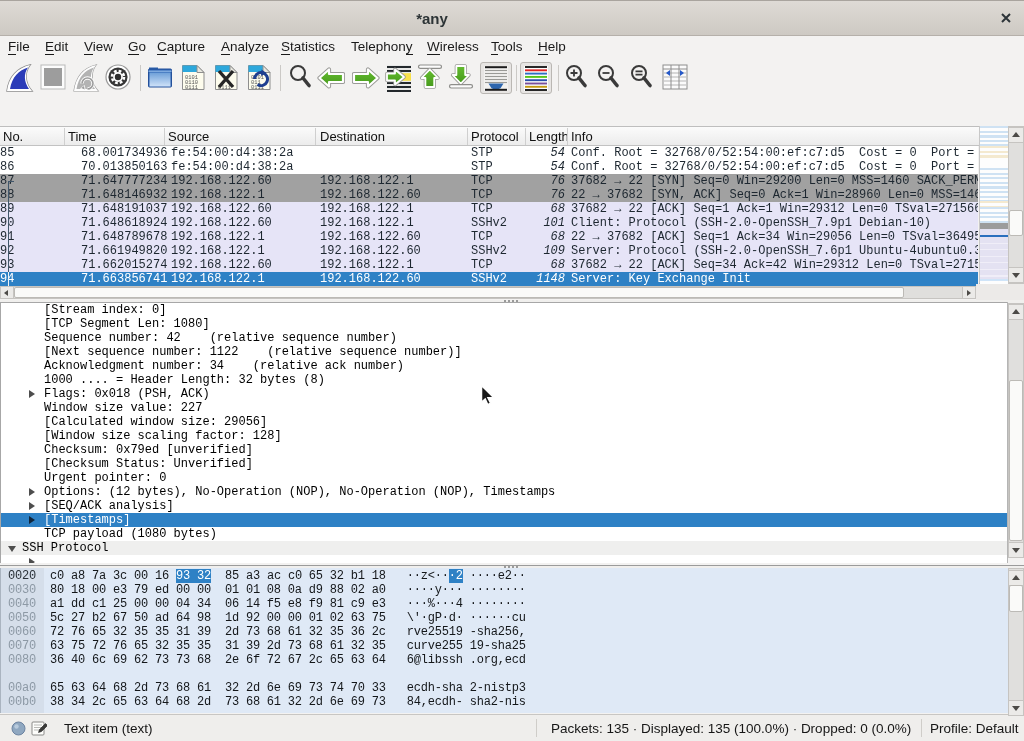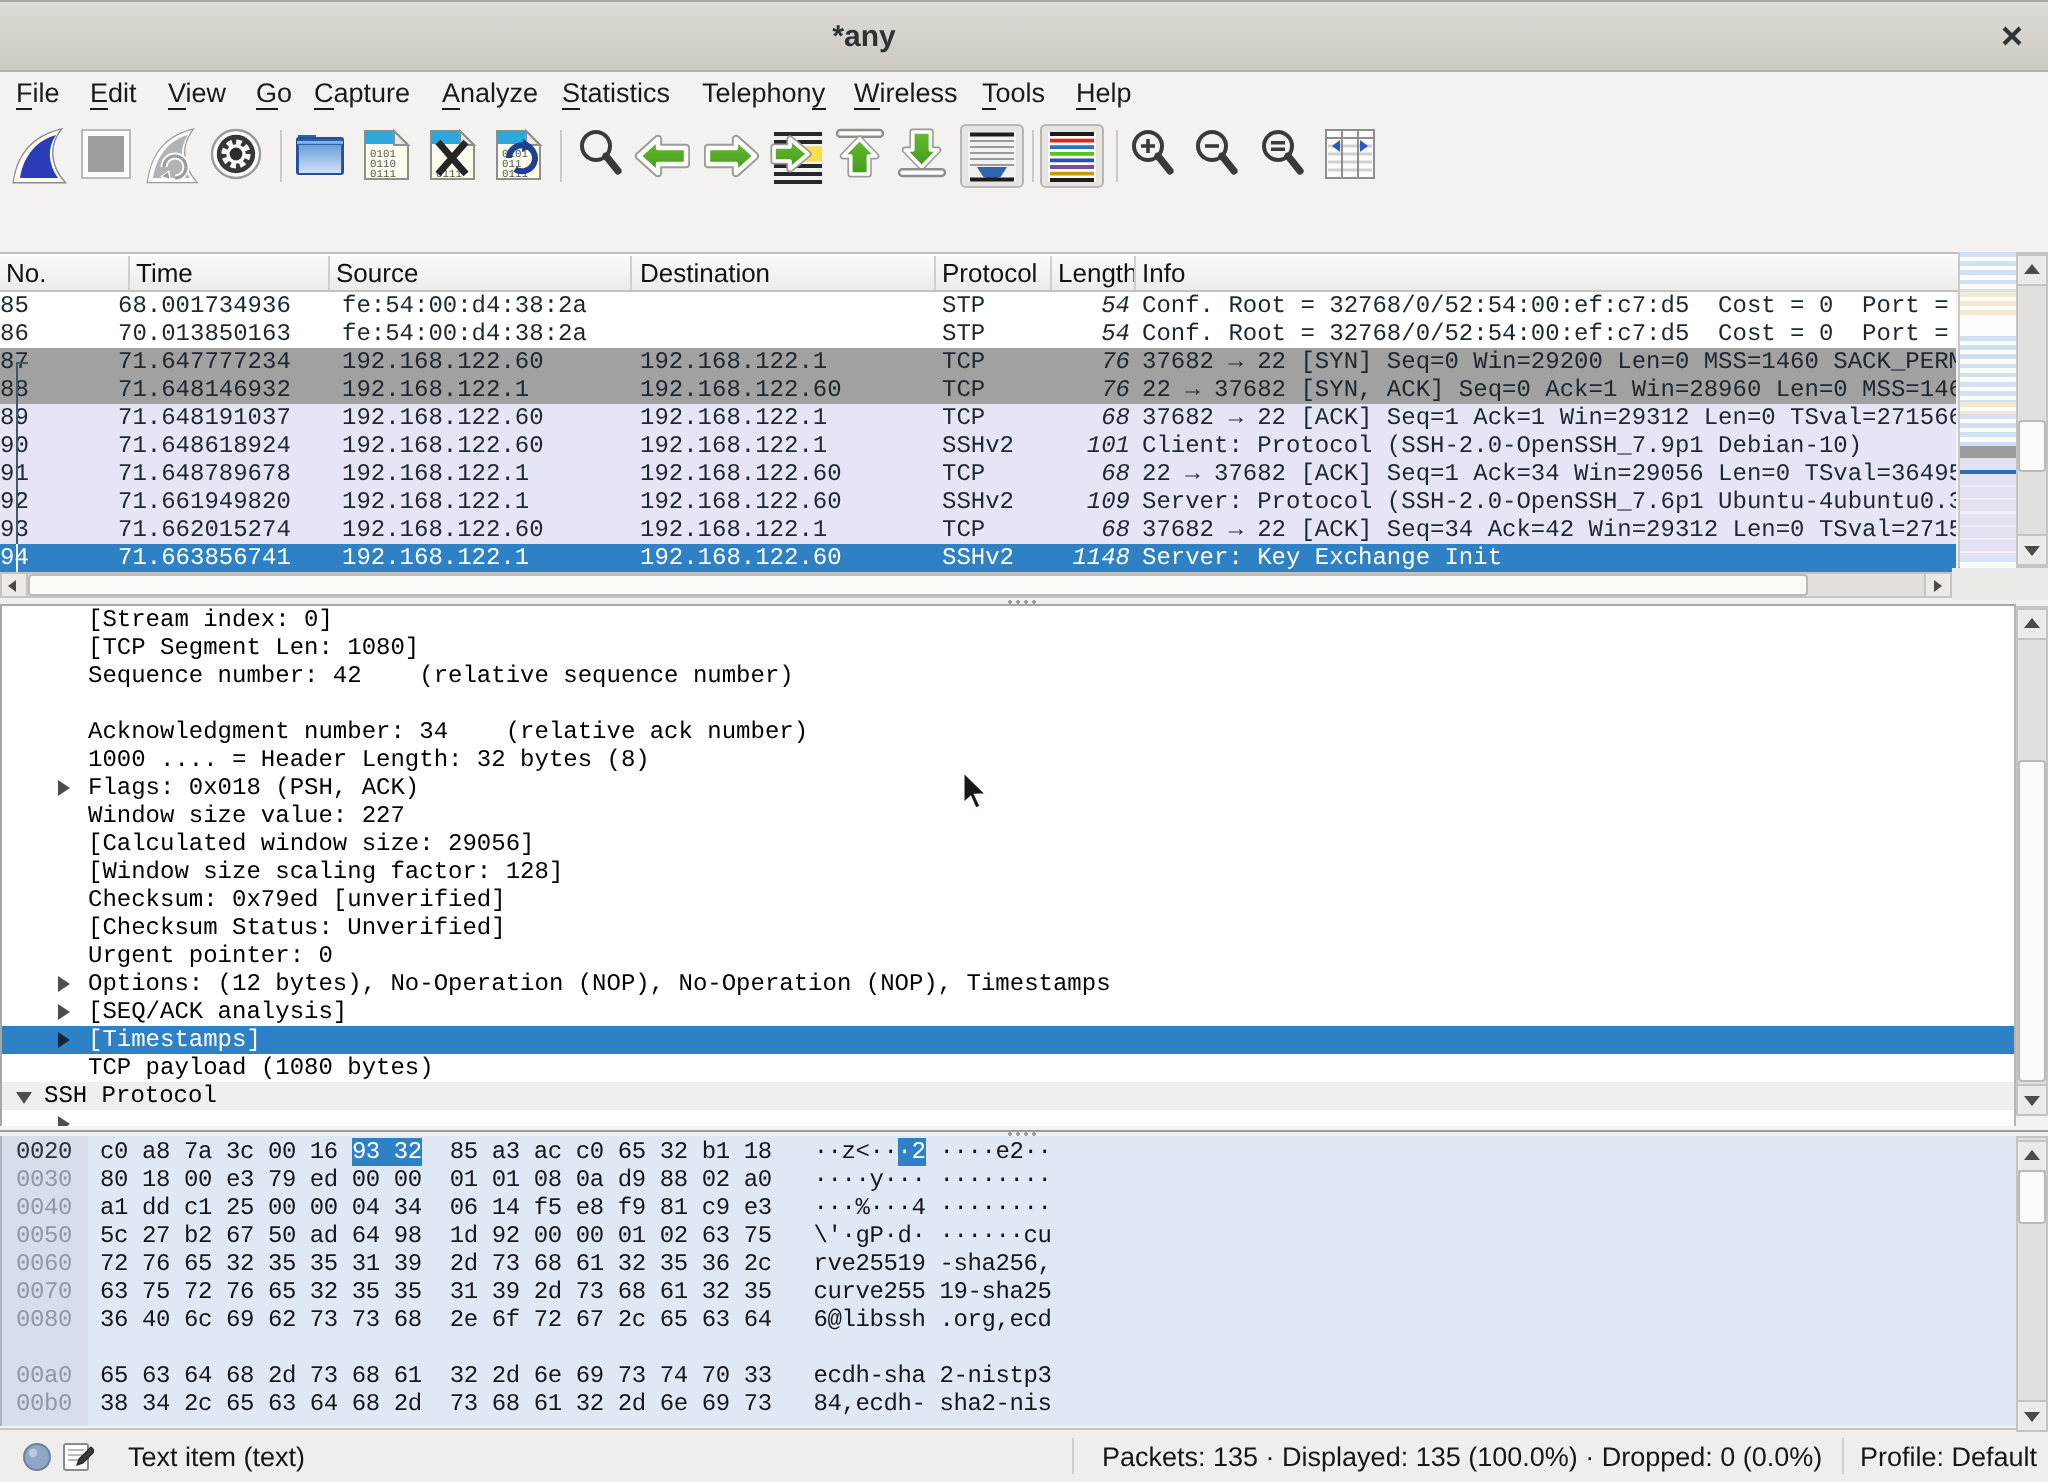--- a/index.html
+++ b/index.html
@@ -32,21 +32,21 @@
   
   #pktheader{left:0;top:126px;width:1024px;height:20px;background:linear-gradient(#fbfbfb,#ececec);
     border-top:1px solid #bebebe;border-bottom:1px solid #c2c2c2;box-sizing:border-box;}
   .hcol{position:absolute;top:2px;font-size:13px;color:#111;}
   .hdiv{position:absolute;top:1px;width:1px;height:17px;background:#cfcfcf;}
   
   #pktrows{left:0;top:146px;width:978px;height:140px;overflow:hidden;background:#fff;color:#1d2730;}
   .prow{position:absolute;left:0;width:978px;height:14px;}
   .prow span{position:absolute;top:0;}
   .c-no{left:0;width:57px;text-align:left;}
-  .c-time{left:59px;}
+  .c-time{left:81px;}
   .c-src{left:171px;}
   .c-dst{left:320px;}
   .c-pro{left:471px;}
   .c-len{left:521px;width:44px;text-align:right;font-style:italic;}
   .c-inf{left:571px;}
   
   #detailpane{left:0;top:303px;width:1008px;height:260px;background:#fff;overflow:hidden;}
   .dline{position:absolute;left:0;width:1008px;height:14px;color:#000;}
   .dline span{position:absolute;}
   .exp{position:absolute;width:0;height:0;}
@@ -347,20 +347,21 @@
   </div>
   <div style="position:absolute;left:8px;top:35px;width:6px;height:1px;background:#41576b"></div>
   <div style="position:absolute;left:8px;top:35px;width:1px;height:91px;background:#41576b"></div>
   <div style="position:absolute;left:8px;top:126px;width:1px;height:14px;background:#eef3f8"></div>
 </div>
 
 <div class="abs mono" id="detailpane">
   <div class="dline" style="top:0px"><span style="left:44px">[Stream index: 0]</span></div>
   <div class="dline" style="top:14px"><span style="left:44px">[TCP Segment Len: 1080]</span></div>
   <div class="dline" style="top:28px"><span style="left:44px">Sequence number: 42    (relative sequence number)</span></div>
+  <div class="dline" style="top:42px"><span style="left:44px">[Next sequence number: 1122    (relative sequence number)]</span></div>
   <div class="dline" style="top:56px"><span style="left:44px">Acknowledgment number: 34    (relative ack number)</span></div>
   <div class="dline" style="top:70px"><span style="left:44px">1000 .... = Header Length: 32 bytes (8)</span></div>
   <div class="dline" style="top:84px"><i class="exp" style="left:29px;top:3px;border-left:6px solid #4d4d4d;border-top:4px solid transparent;border-bottom:4px solid transparent"></i><span style="left:44px">Flags: 0x018 (PSH, ACK)</span></div>
   <div class="dline" style="top:98px"><span style="left:44px">Window size value: 227</span></div>
   <div class="dline" style="top:112px"><span style="left:44px">[Calculated window size: 29056]</span></div>
   <div class="dline" style="top:126px"><span style="left:44px">[Window size scaling factor: 128]</span></div>
   <div class="dline" style="top:140px"><span style="left:44px">Checksum: 0x79ed [unverified]</span></div>
   <div class="dline" style="top:154px"><span style="left:44px">[Checksum Status: Unverified]</span></div>
   <div class="dline" style="top:168px"><span style="left:44px">Urgent pointer: 0</span></div>
   <div class="dline" style="top:182px"><i class="exp" style="left:29px;top:3px;border-left:6px solid #4d4d4d;border-top:4px solid transparent;border-bottom:4px solid transparent"></i><span style="left:44px">Options: (12 bytes), No-Operation (NOP), No-Operation (NOP), Timestamps</span></div>

